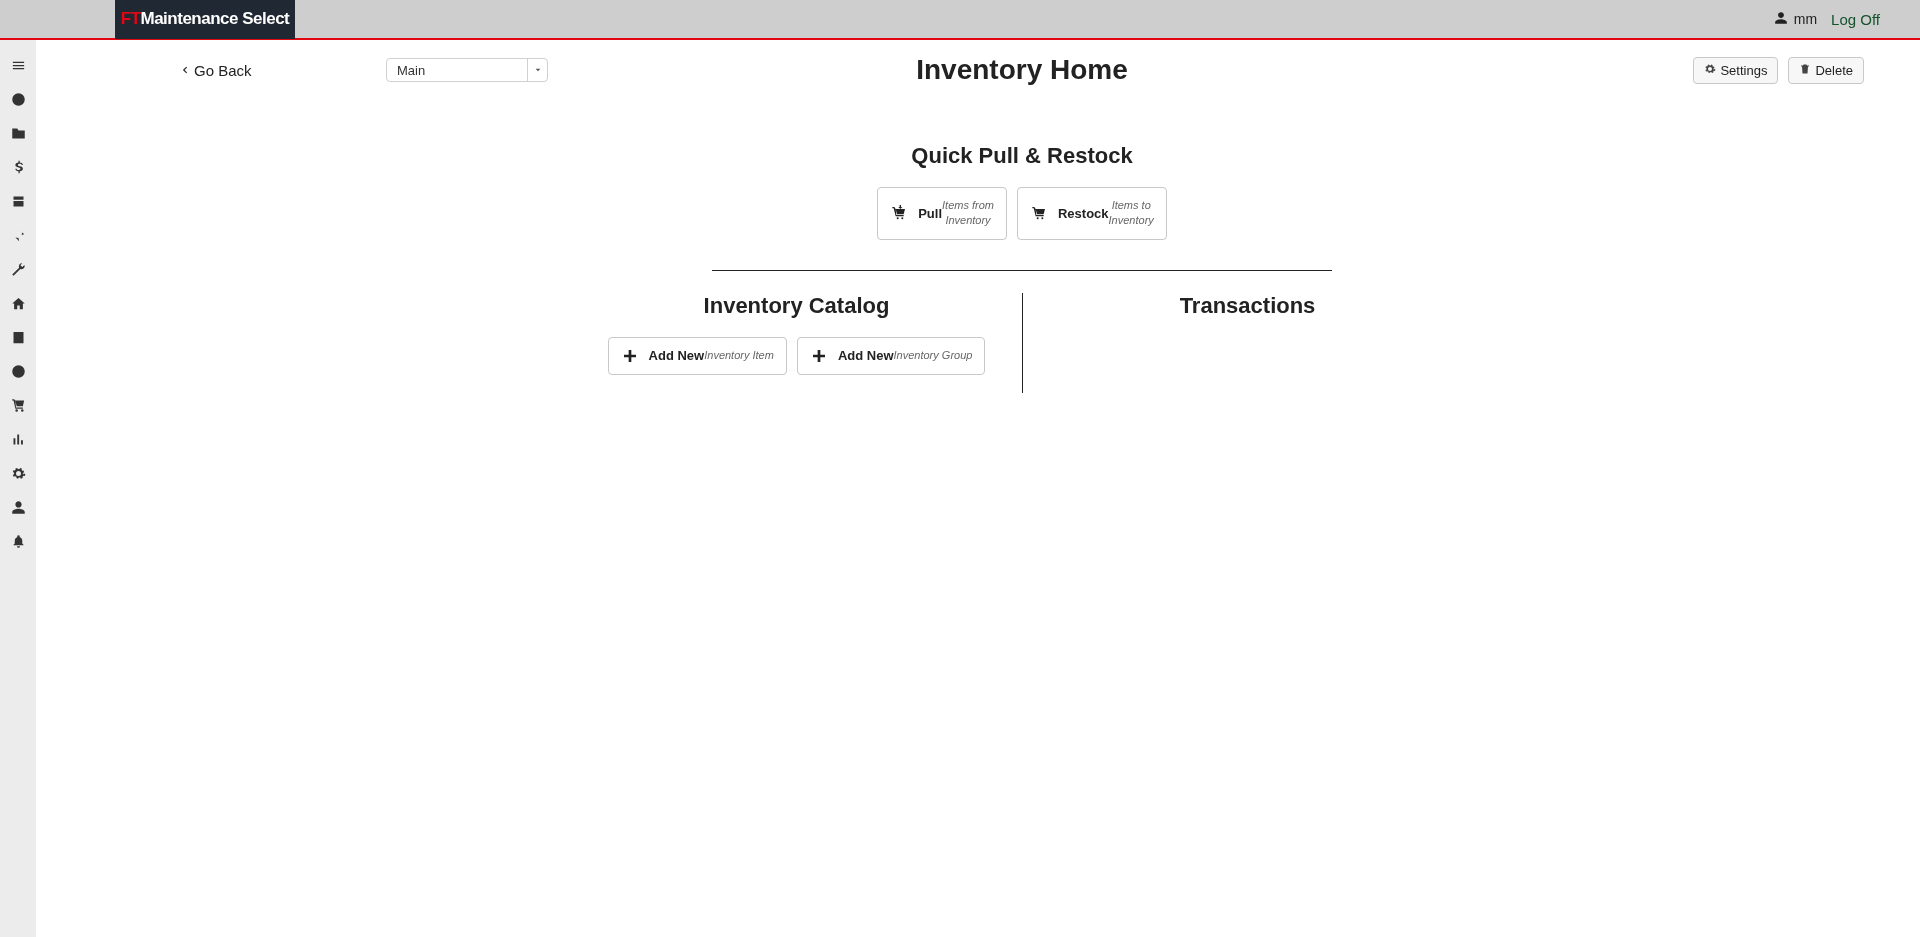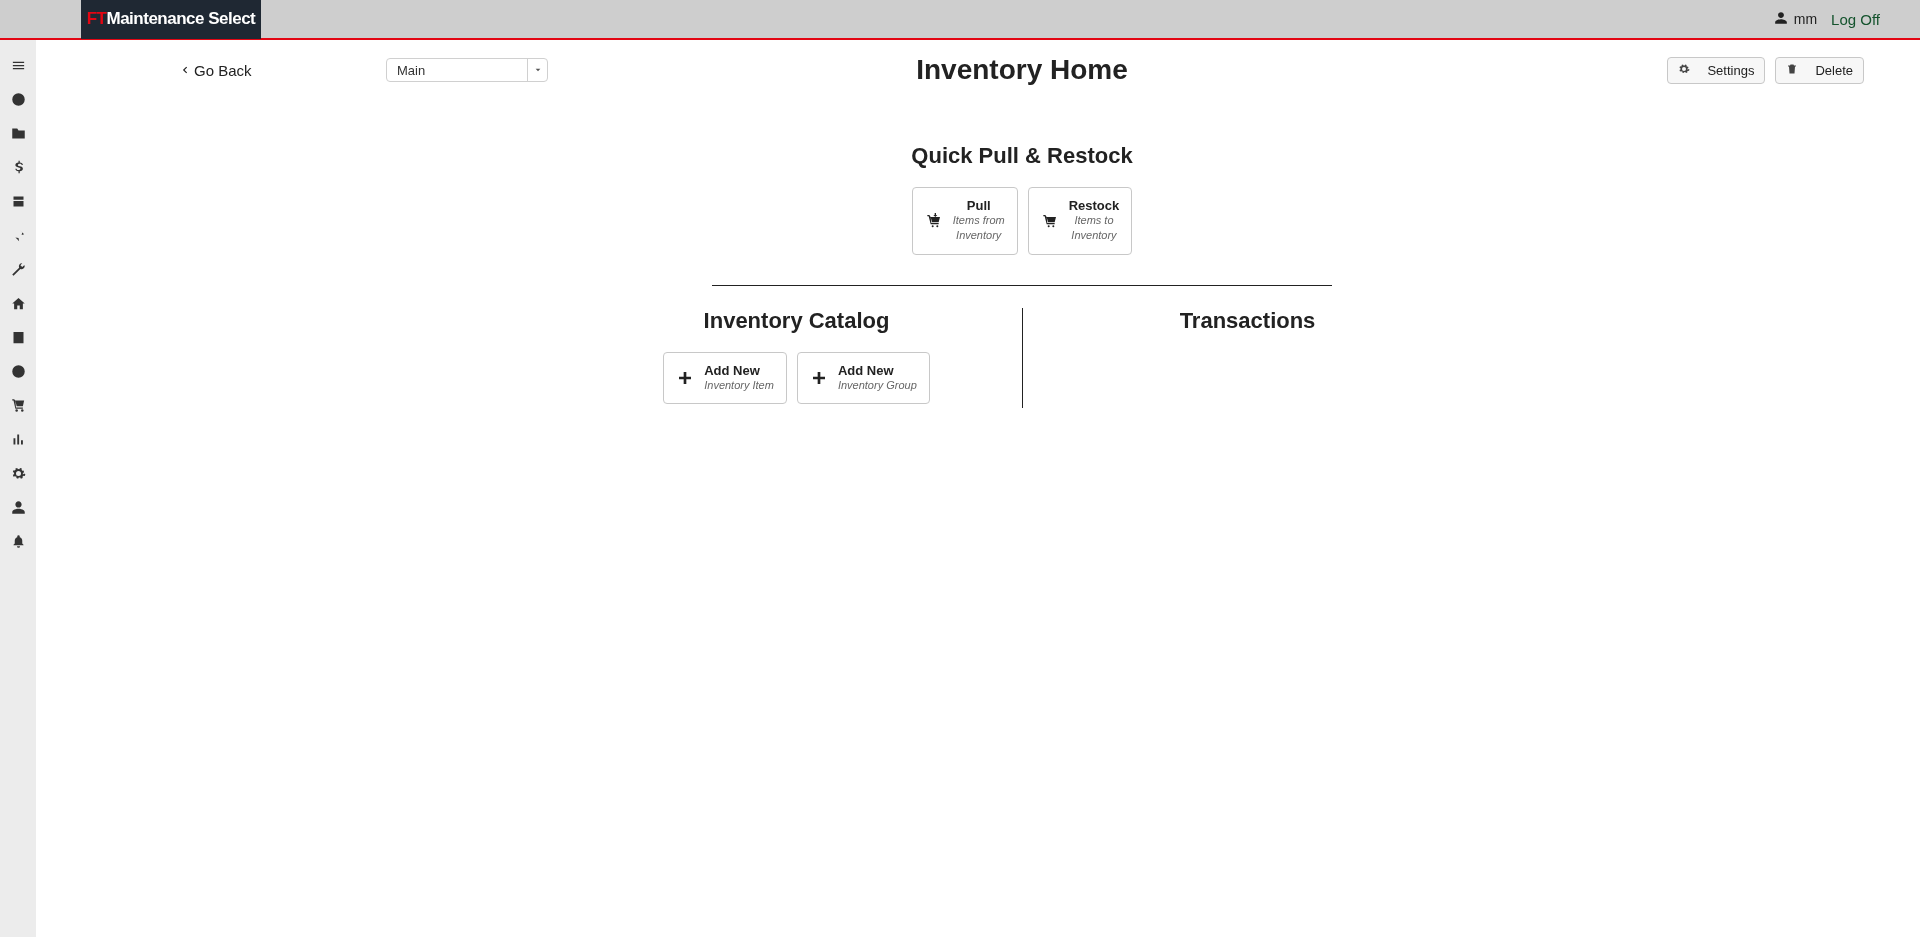--- a/index.html
+++ b/index.html
@@ -13,21 +13,21 @@
   background: #cecece;
   border-bottom: 2px solid #e30613;
 }
 .logo-box {
   width: 180px;
   height: 40px;
   background: #1f2833;
   display: flex;
   align-items: center;
   justify-content: center;
-  margin-left: 81px;
+  margin-left: 115px;
 }
 .logo-text {
   font-family: Arial, sans-serif;
   font-weight: bold;
   font-size: 17px;
   color: #fff;
   letter-spacing: -0.5px;
 }
 .logo-text .ft { color: #e30613; }
 .spacer { flex: 1; }
@@ -126,21 +126,21 @@
 }
 .right-buttons {
   position: absolute;
   right: 0;
   display: flex;
   gap: 10px;
 }
 .btn {
   display: flex;
   align-items: center;
-  gap: 17px;
+  gap: 4px;
   border: 1px solid #c8c8c8;
   background: #f7f7f7;
   padding: 5px 10px;
   border-radius: 4px;
   font-size: 13px;
   cursor: pointer;
 }
 .btn svg { width: 12px; height: 12px; fill: #444; }
 
 
@@ -162,21 +162,21 @@
   background: #fff;
   padding: 10px 12px;
   display: flex;
   align-items: center;
   gap: 10px;
   min-width: 90px;
   cursor: pointer;
 }
 .card .card-icon { width: 18px; display: flex; align-items: center; justify-content: center; }
 .card .card-icon svg { width: 16px; height: 16px; fill: #222; }
-.card .card-text { display: flex; flex-direction: column; align-items: center; }
+.card .card-text { display: flex; flex-direction: row; align-items: center; }
 .card .card-title { font-weight: 600; font-size: 13px; }
 .card .card-sub { font-size: 11px; color: #666; line-height: 1.4; text-align: center; margin-top: 0; font-style: italic; }
 .card.narrow { min-width: 88px; }
 
 .hr-line {
   width: 620px;
   height: 1px;
   background: #222;
   margin: 30px auto 0;
 }

